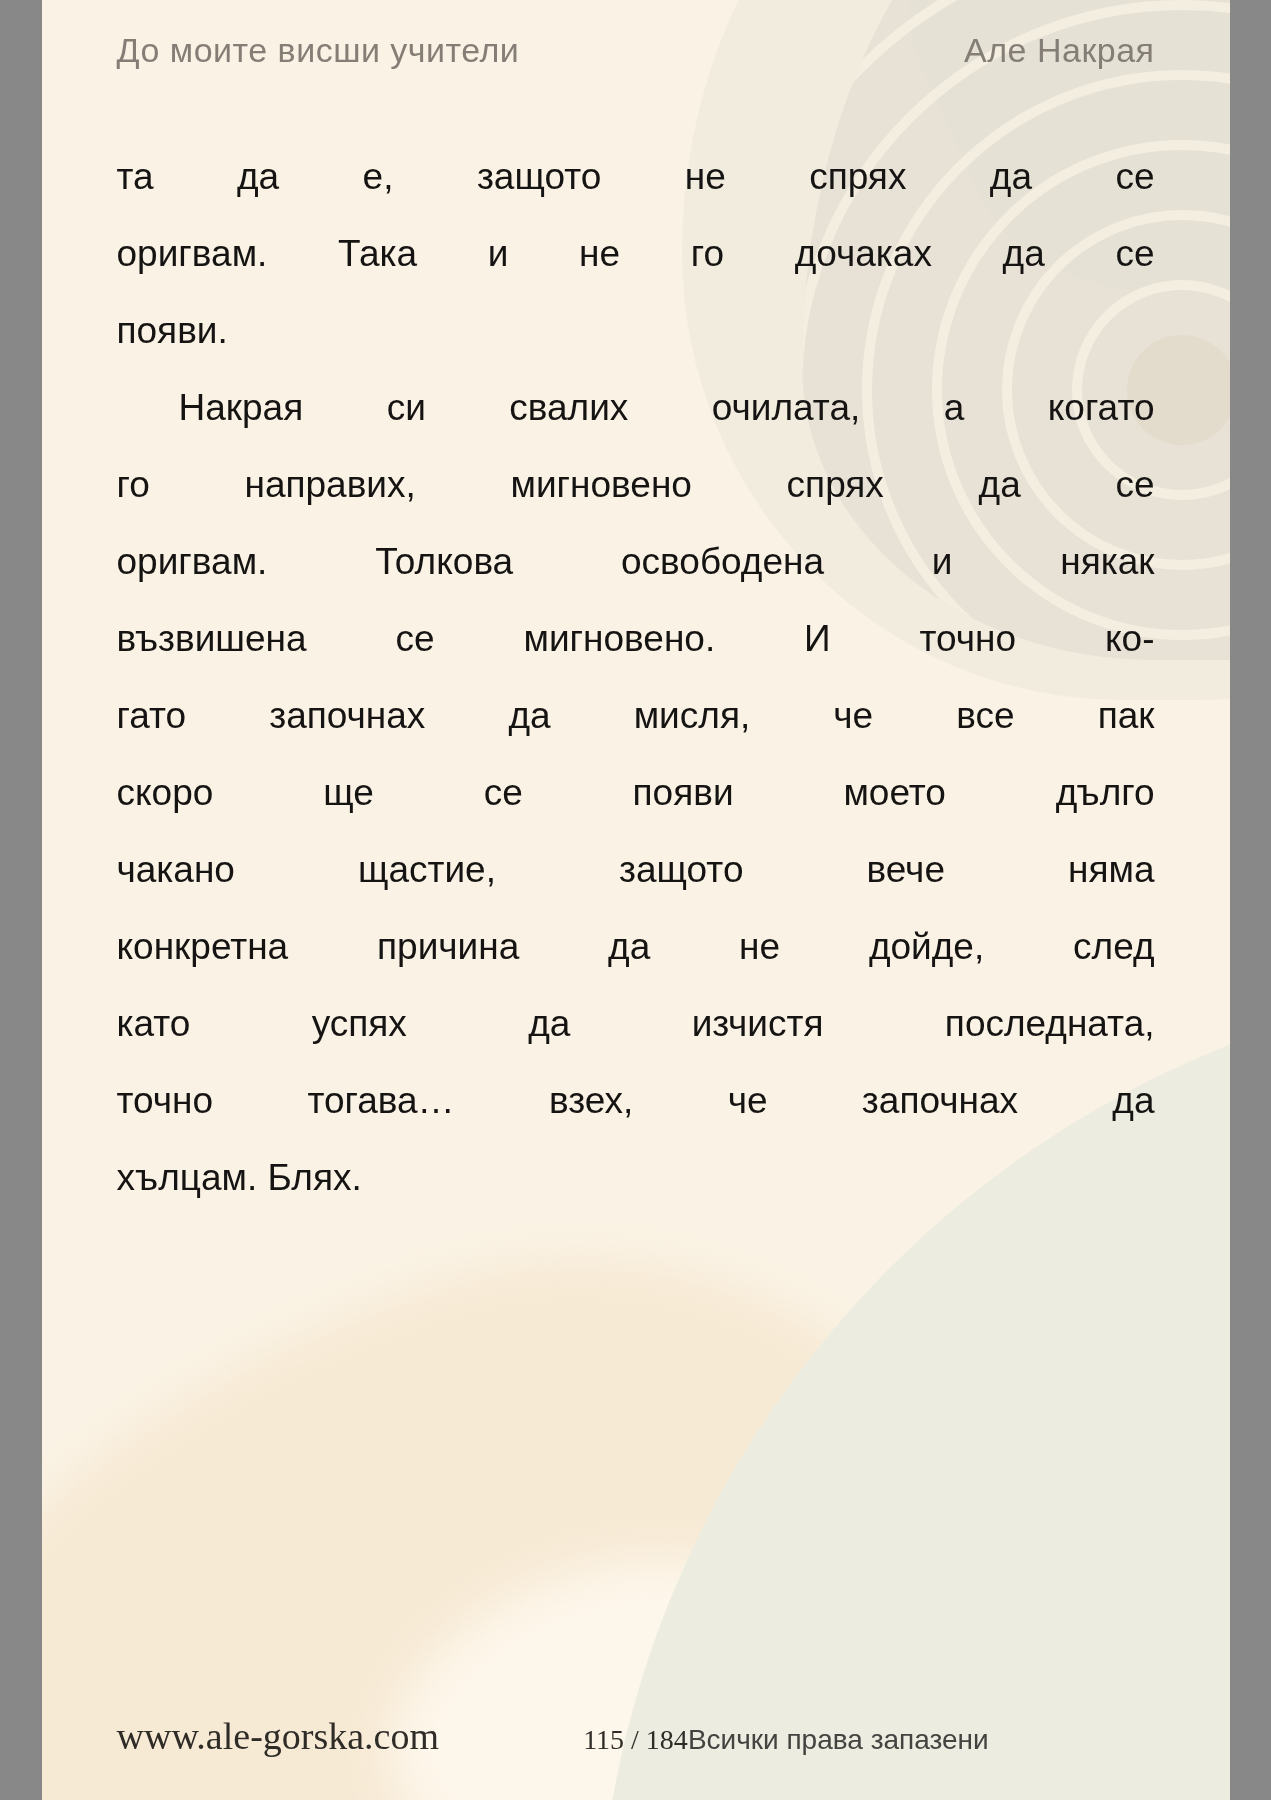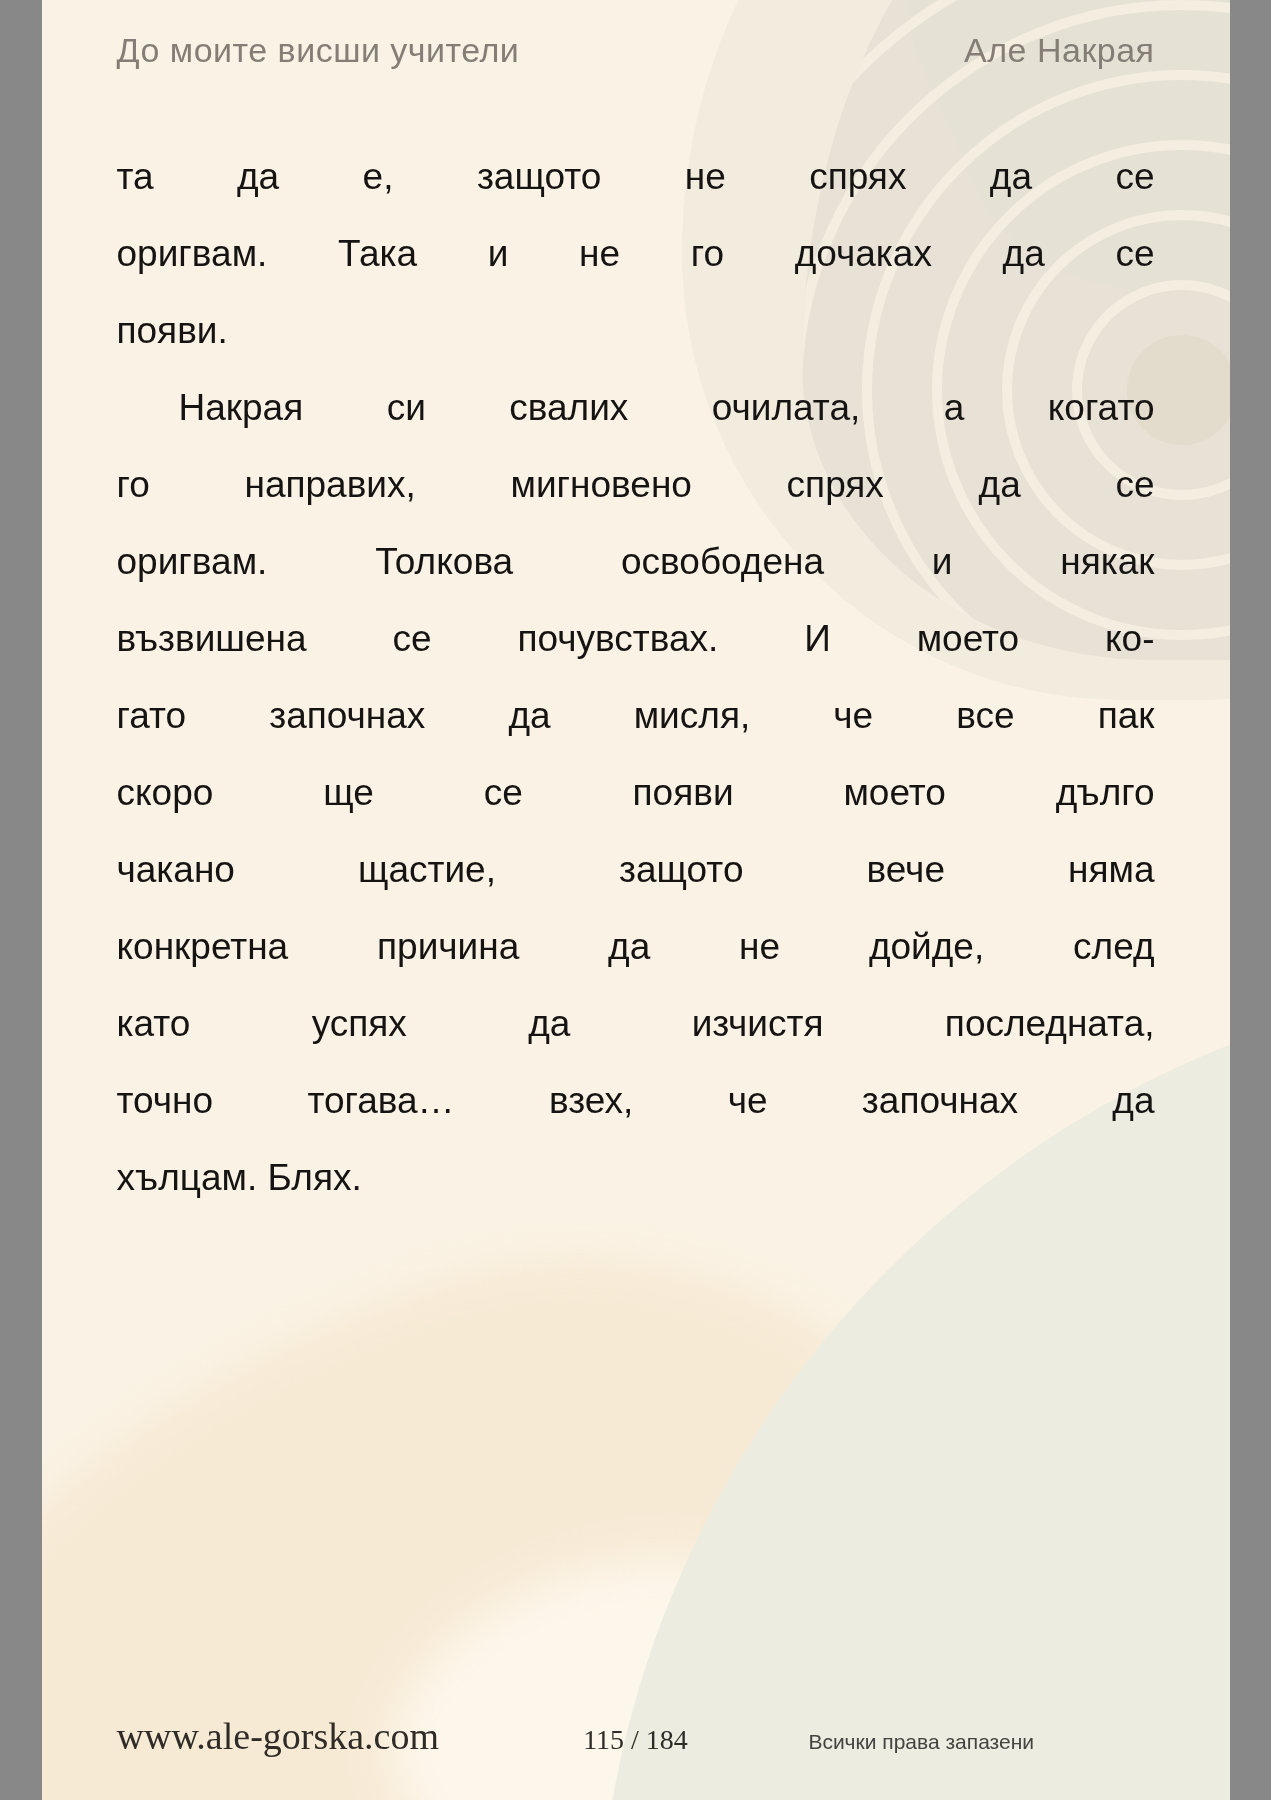--- a/index.html
+++ b/index.html
@@ -113,24 +113,24 @@
     text-align:left;
   }
   .footer .page-num{
     font-family:"Liberation Serif","DejaVu Serif",serif;
     font-size:28px;
     color:var(--footer-serif);
     flex:0 0 auto;
     text-align:right;
   }
   .footer .rights{
-    font-size:21px;
+    font-size:28px;
     color:var(--footer-sans);
     flex:1 1 0;
-    text-align:center;
+    text-align:left;
   }
 </style>
 </head>
 <body>
 
 <div class="page">
 
   <div class="shape blob-halo"></div>
   <div class="shape blob-peach"></div>
   <div class="shape blob-peach-light"></div>
@@ -154,21 +154,21 @@
     <span>Але Накрая</span>
   </div>
 
   <div class="body-text">
       <div class="text-line j">та да е, защото не спрях да се</div>
       <div class="text-line j">оригвам. Така и не го дочаках да се</div>
       <div class="text-line">появи.</div>
       <div class="text-line j indent">Накрая си свалих очилата, а когато</div>
       <div class="text-line j">го направих, мигновено спрях да се</div>
       <div class="text-line j">оригвам. Толкова освободена и някак</div>
-      <div class="text-line j">възвишена се почувствах. И моето ко-</div>
+      <div class="text-line j">възвишена се мигновено. И точно ко-</div>
       <div class="text-line j">гато започнах да мисля, че все пак</div>
       <div class="text-line j">скоро ще се появи моето дълго</div>
       <div class="text-line j">чакано щастие, защото вече няма</div>
       <div class="text-line j">конкретна причина да не дойде, след</div>
       <div class="text-line j">като успях да изчистя последната,</div>
       <div class="text-line j">точно тогава… взех, че започнах да</div>
       <div class="text-line">хълцам. Блях.</div>
     </div>
 
   <div class="footer">

